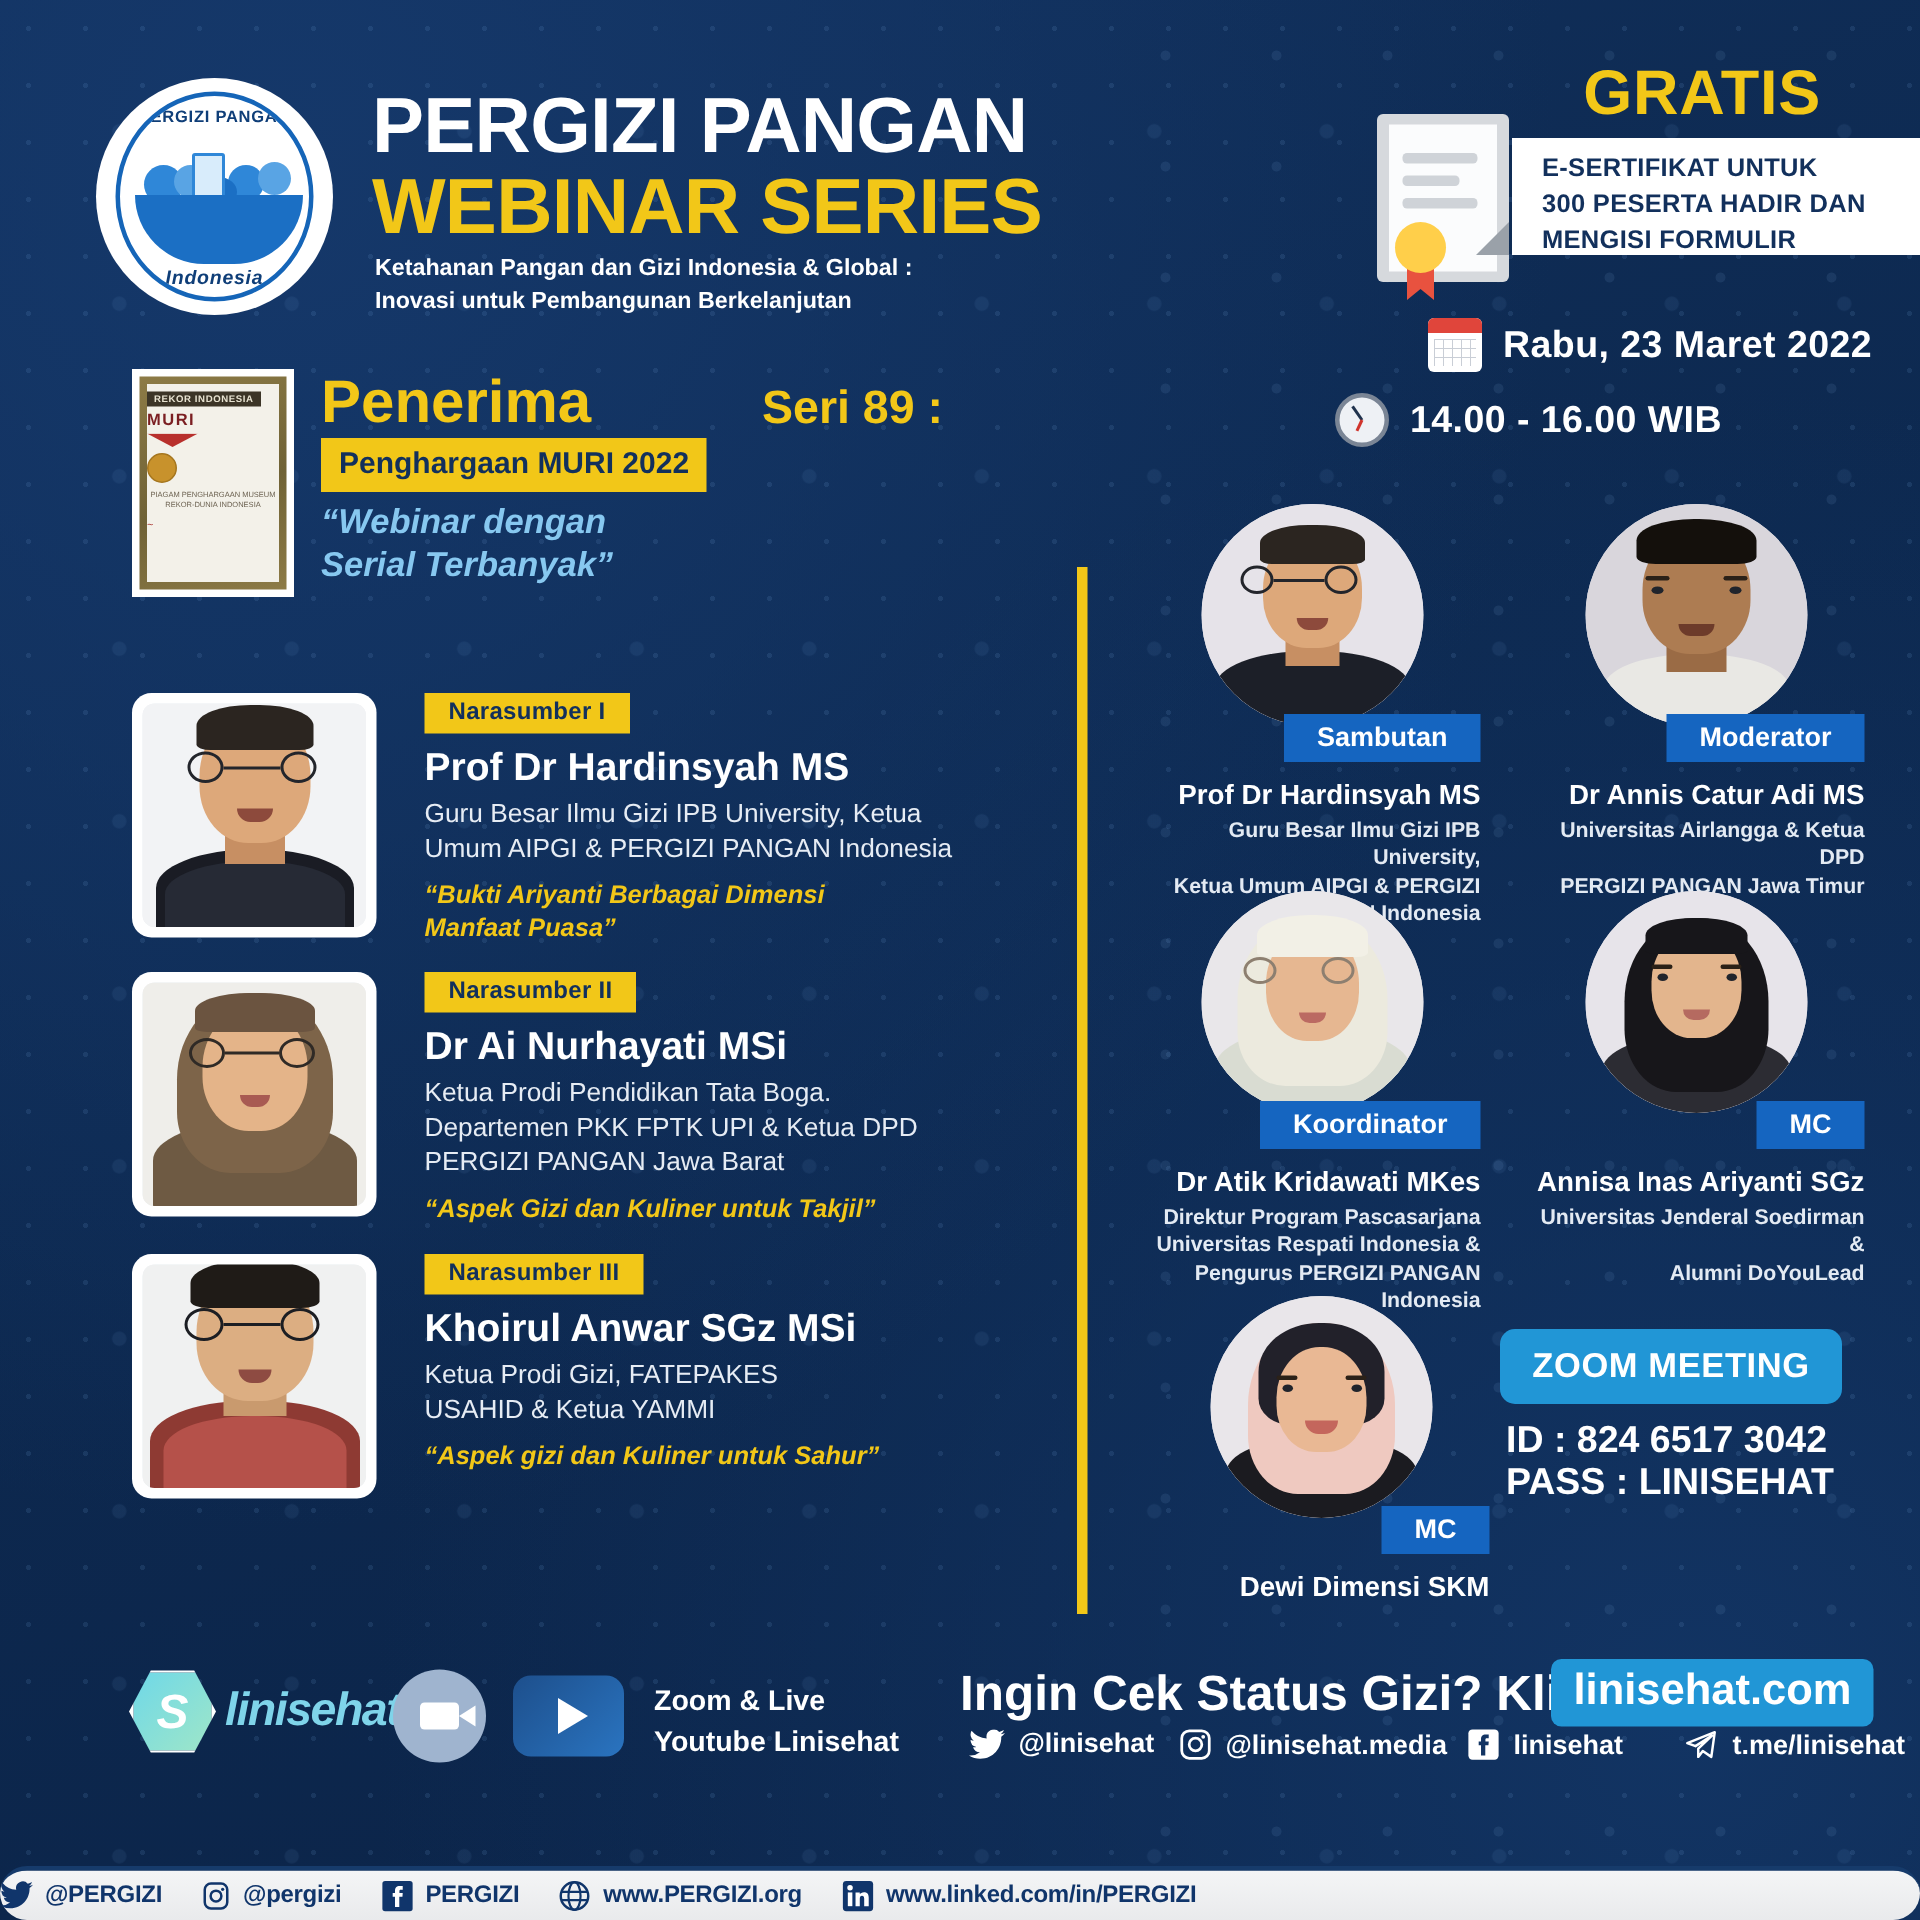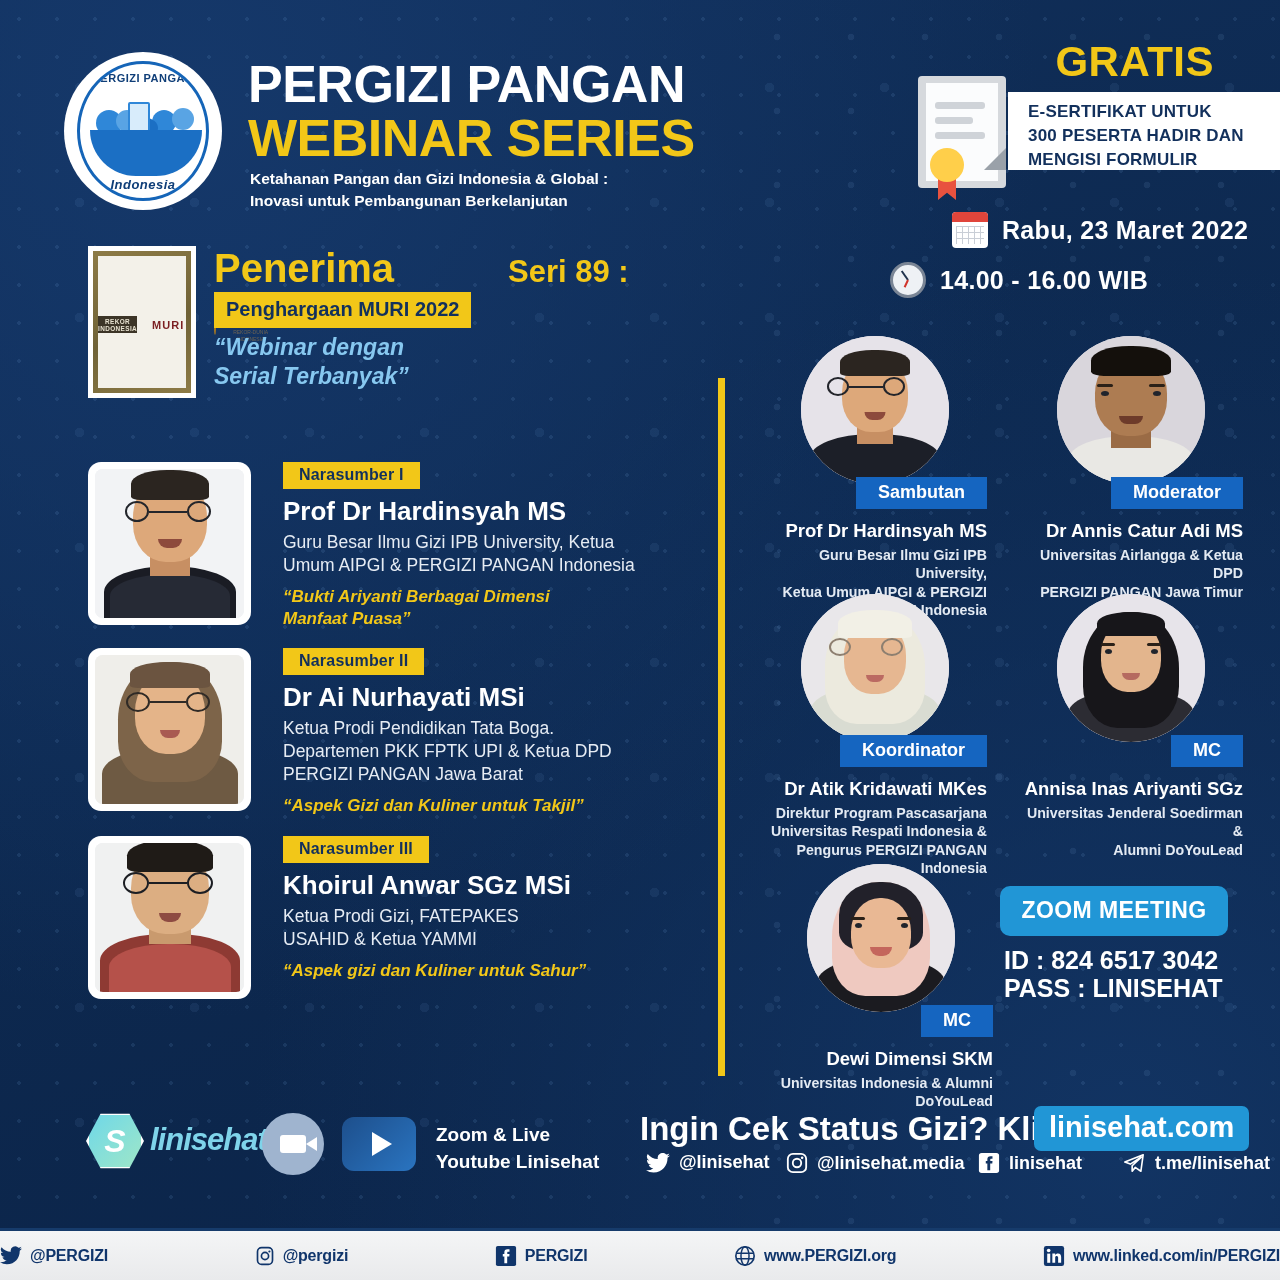--- a/index.html
+++ b/index.html
@@ -134,21 +134,21 @@
     position:absolute; left:88px; top:246px; width:108px; height:152px;
     background:#fff; padding:5px;
   }
   .muri-in{
     width:100%; height:100%;
     background:linear-gradient(160deg,#8d7b46 0%,#6f6236 55%,#8d7b46 100%);
     padding:5px;
   }
   .muri-mat{
     width:100%;height:100%;background:#f3f1e9;
-    display:flex;flex-direction:row;align-items:center; padding-top:5px; gap:15px;
+    display:flex;flex-direction:column;align-items:flex-start; padding-top:5px; gap:3px;
   }
   .muri-hdr{ width:86%; background:#3c3527; color:#e7e2d0; font-size:6.4px; font-weight:700;
     text-align:center; letter-spacing:.4px; padding:1.5px 0;}
   .muri-word{ color:#7b1f22; font-weight:800; font-size:11px; letter-spacing:1px; }
   .muri-chev{ width:34px;height:9px;background:#b8302c; clip-path:polygon(0 0,100% 0,50% 100%); }
   .muri-medal{ width:20px;height:20px;border-radius:50%;background:#c8922c;border:1px solid #a5761f;margin-top:1px;}
   .muri-txt{ font-size:5px; color:#6d6352; text-align:center; line-height:1.35; margin-top:2px;}
   .muri-sig{ font-size:7px; color:#a8332e; font-style:italic; margin-top:3px;}
 
   .penerima{
@@ -258,24 +258,24 @@
 
   .cta{ position:absolute; left:640px; top:1110px; font-size:33px; font-weight:800; color:#fff; }
   .cta-link{
     position:absolute; left:1034px; top:1106px; background:#2196d6; color:#fff;
     border-radius:7px; font-size:29px; font-weight:800; padding:5px 15px 7px;
   }
   .soc{ position:absolute; top:1152px; display:flex; align-items:center; gap:9px; color:#fff; font-size:18px; font-weight:700; }
   .soc svg{ display:block; }
 
   .botbar{
-    position:absolute; left:0; bottom:0; width:100%; height:52px;
+    position:absolute; left:0; bottom:0; width:100%; height:36px;
     background:linear-gradient(to bottom,#f4f5f6 0%,#e9eaec 100%);
     border-top:3px solid #163b6b;
-    display:flex; align-items:center; justify-content:space-between; gap:26px;
+    display:flex; align-items:center; justify-content:flex-start; gap:26px;border-radius:25px;
   }
   .botbar .it{ display:flex; align-items:center; gap:8px; color:#10356b; font-size:16px; font-weight:800; letter-spacing:-.2px;}
   .botbar svg{ display:block; }
 </style>
 </head>
 <body>
 
 <div id="poster">
   <div class="dots"></div>
   <div class="dots2"></div>
@@ -554,24 +554,20 @@
         <div class="f-head" style="bottom:44px;width:60px;height:70px;background:#e9b894;"></div>
         <div class="f-eye" style="left:48px;bottom:84px;width:7px;height:5px;"></div>
         <div class="f-eye" style="left:94px;bottom:84px;width:7px;height:5px;"></div>
         <div class="f-br" style="left:44px;bottom:92px;width:14px;height:2.6px;"></div>
         <div class="f-br" style="left:90px;bottom:92px;width:14px;height:2.6px;"></div>
         <div class="f-mouth" style="bottom:56px;width:22px;height:9px;background:#c4665c;"></div>
       </div>
     </div>
     <span class="role">MC</span>
     <div class="cname">Dewi Dimensi SKM</div>
-    <div class="cdesc">
-      <div>Universitas Indonesia &amp; Alumni</div>
-      <div>DoYouLead</div>
-    </div>
   </div>
 
   <div class="zoom-btn">ZOOM MEETING</div>
   <div class="zoom-id">ID : 824 6517 3042</div>
   <div class="zoom-pass">PASS : LINISEHAT</div>
 
   <div class="li-logo">
     <div class="li-hex">
         <span>S</span>
       </div>

